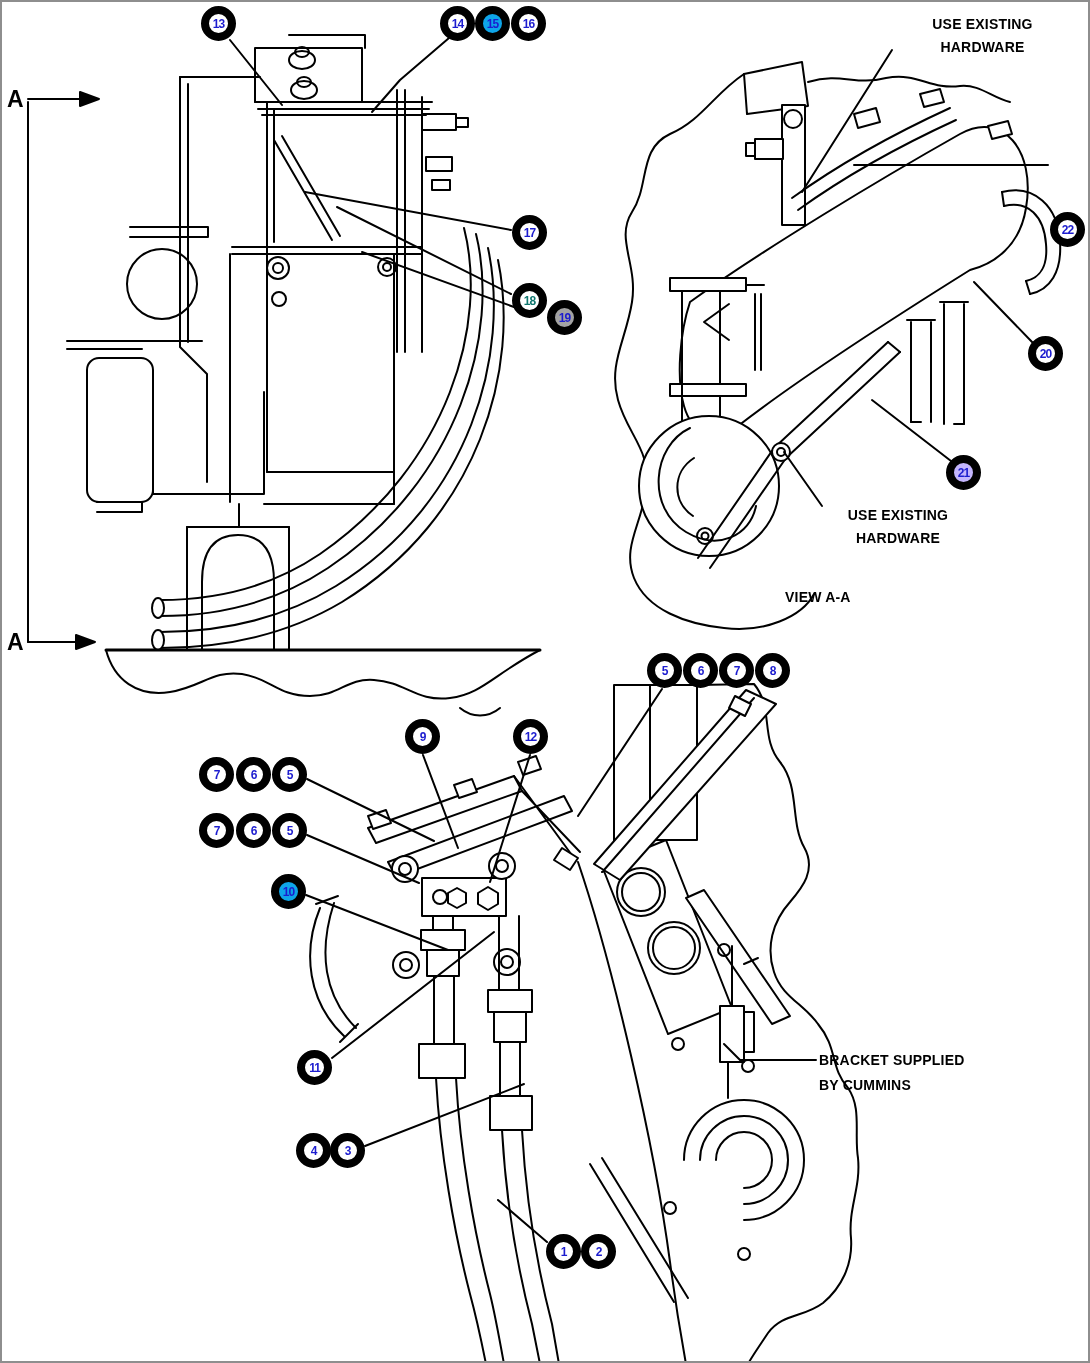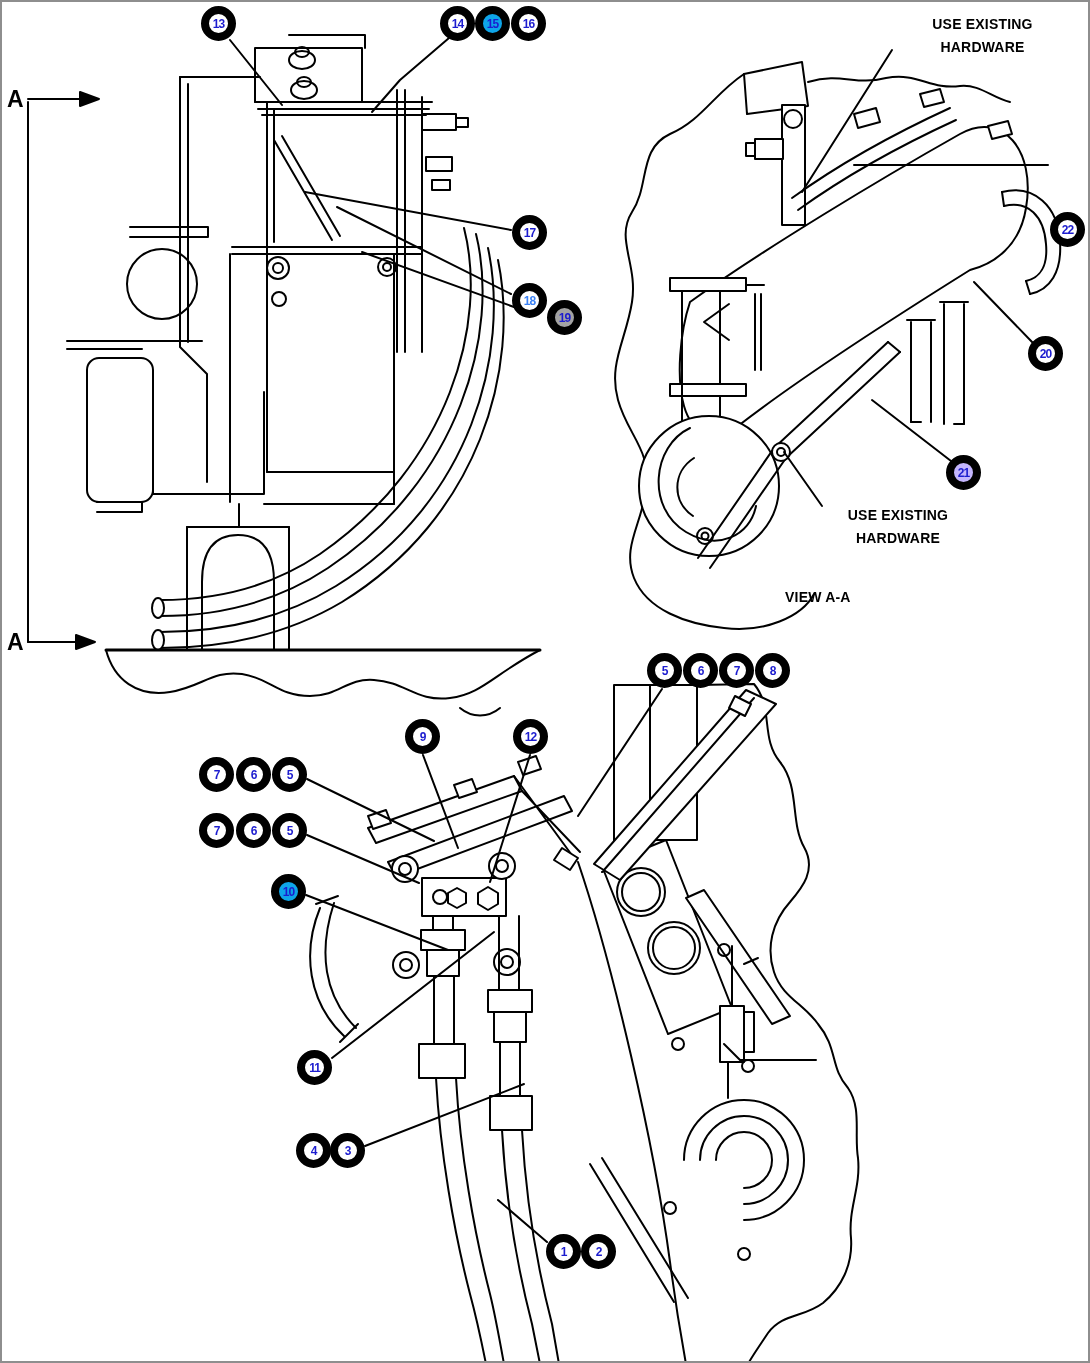--- a/index.html
+++ b/index.html
@@ -260,28 +260,32 @@
     <div>HARDWARE</div>
   </div>
 
   <div class="note center" style="left:810px;top:502px;width:172px">
     <div>USE EXISTING</div>
     <div>HARDWARE</div>
   </div>
 
   <div class="note" style="left:783px;top:584px">VIEW A-A</div>
 
+  <div class="note" style="left:817px;top:1046px;line-height:25px">
+    <div>BRACKET SUPPLIED</div>
+    <div>BY CUMMINS</div>
+  </div>
 
   <div id="callout-layer">
       <div class="callout" style="left: 216px; top: 21px; color: rgb(28, 28, 207); background: rgb(255, 255, 255); border-color: rgb(0, 0, 0);">13</div>
       <div class="callout" style="left: 455px; top: 21px; color: rgb(28, 28, 207); background: rgb(255, 255, 255); border-color: rgb(0, 0, 0);">14</div>
       <div class="callout" style="left: 490px; top: 21px; color: rgb(28, 28, 207); background: #0ea5e9; border-color: rgb(0, 0, 0);">15</div>
       <div class="callout" style="left: 526px; top: 21px; color: rgb(28, 28, 207); background: rgb(255, 255, 255); border-color: rgb(0, 0, 0);">16</div>
       <div class="callout" style="left: 527px; top: 230px; color: rgb(28, 28, 207); background: rgb(255, 255, 255); border-color: rgb(0, 0, 0);">17</div>
-      <div class="callout" style="left: 527px; top: 298px; color: #3b82f6; background: rgb(255, 255, 255); border-color: rgb(0, 0, 0);">18</div>
+      <div class="callout" style="left: 527px; top: 298px; color: #0f766e; background: rgb(255, 255, 255); border-color: rgb(0, 0, 0);">18</div>
       <div class="callout" style="left: 562px; top: 315px; color: rgb(28, 28, 207); background: #a3a3a3; border-color: rgb(0, 0, 0);">19</div>
       <div class="callout" style="left: 1065px; top: 162px; color: rgb(28, 28, 207); background: rgb(255, 255, 255); border-color: rgb(0, 0, 0); margin-top: 48px;">22</div>
       <div class="callout" style="left: 1043px; top: 351px; color: rgb(28, 28, 207); background: rgb(255, 255, 255); border-color: rgb(0, 0, 0);">20</div>
       <div class="callout" style="left: 961px; top: 470px; color: rgb(28, 28, 207); background: #c4b5fd; border-color: rgb(0, 0, 0);">21</div>
       <div class="callout" style="left: 662px; top: 668px; color: rgb(28, 28, 207); background: rgb(255, 255, 255); border-color: rgb(0, 0, 0);">5</div>
       <div class="callout" style="left: 698px; top: 668px; color: rgb(28, 28, 207); background: rgb(255, 255, 255); border-color: rgb(0, 0, 0);">6</div>
       <div class="callout" style="left: 734px; top: 668px; color: rgb(28, 28, 207); background: rgb(255, 255, 255); border-color: rgb(0, 0, 0);">7</div>
       <div class="callout" style="left: 770px; top: 668px; color: rgb(28, 28, 207); background: rgb(255, 255, 255); border-color: rgb(0, 0, 0);">8</div>
       <div class="callout" style="left: 420px; top: 734px; color: rgb(28, 28, 207); background: rgb(255, 255, 255); border-color: rgb(0, 0, 0);">9</div>
       <div class="callout" style="left: 528px; top: 734px; color: rgb(28, 28, 207); background: rgb(255, 255, 255); border-color: rgb(0, 0, 0);">12</div>

